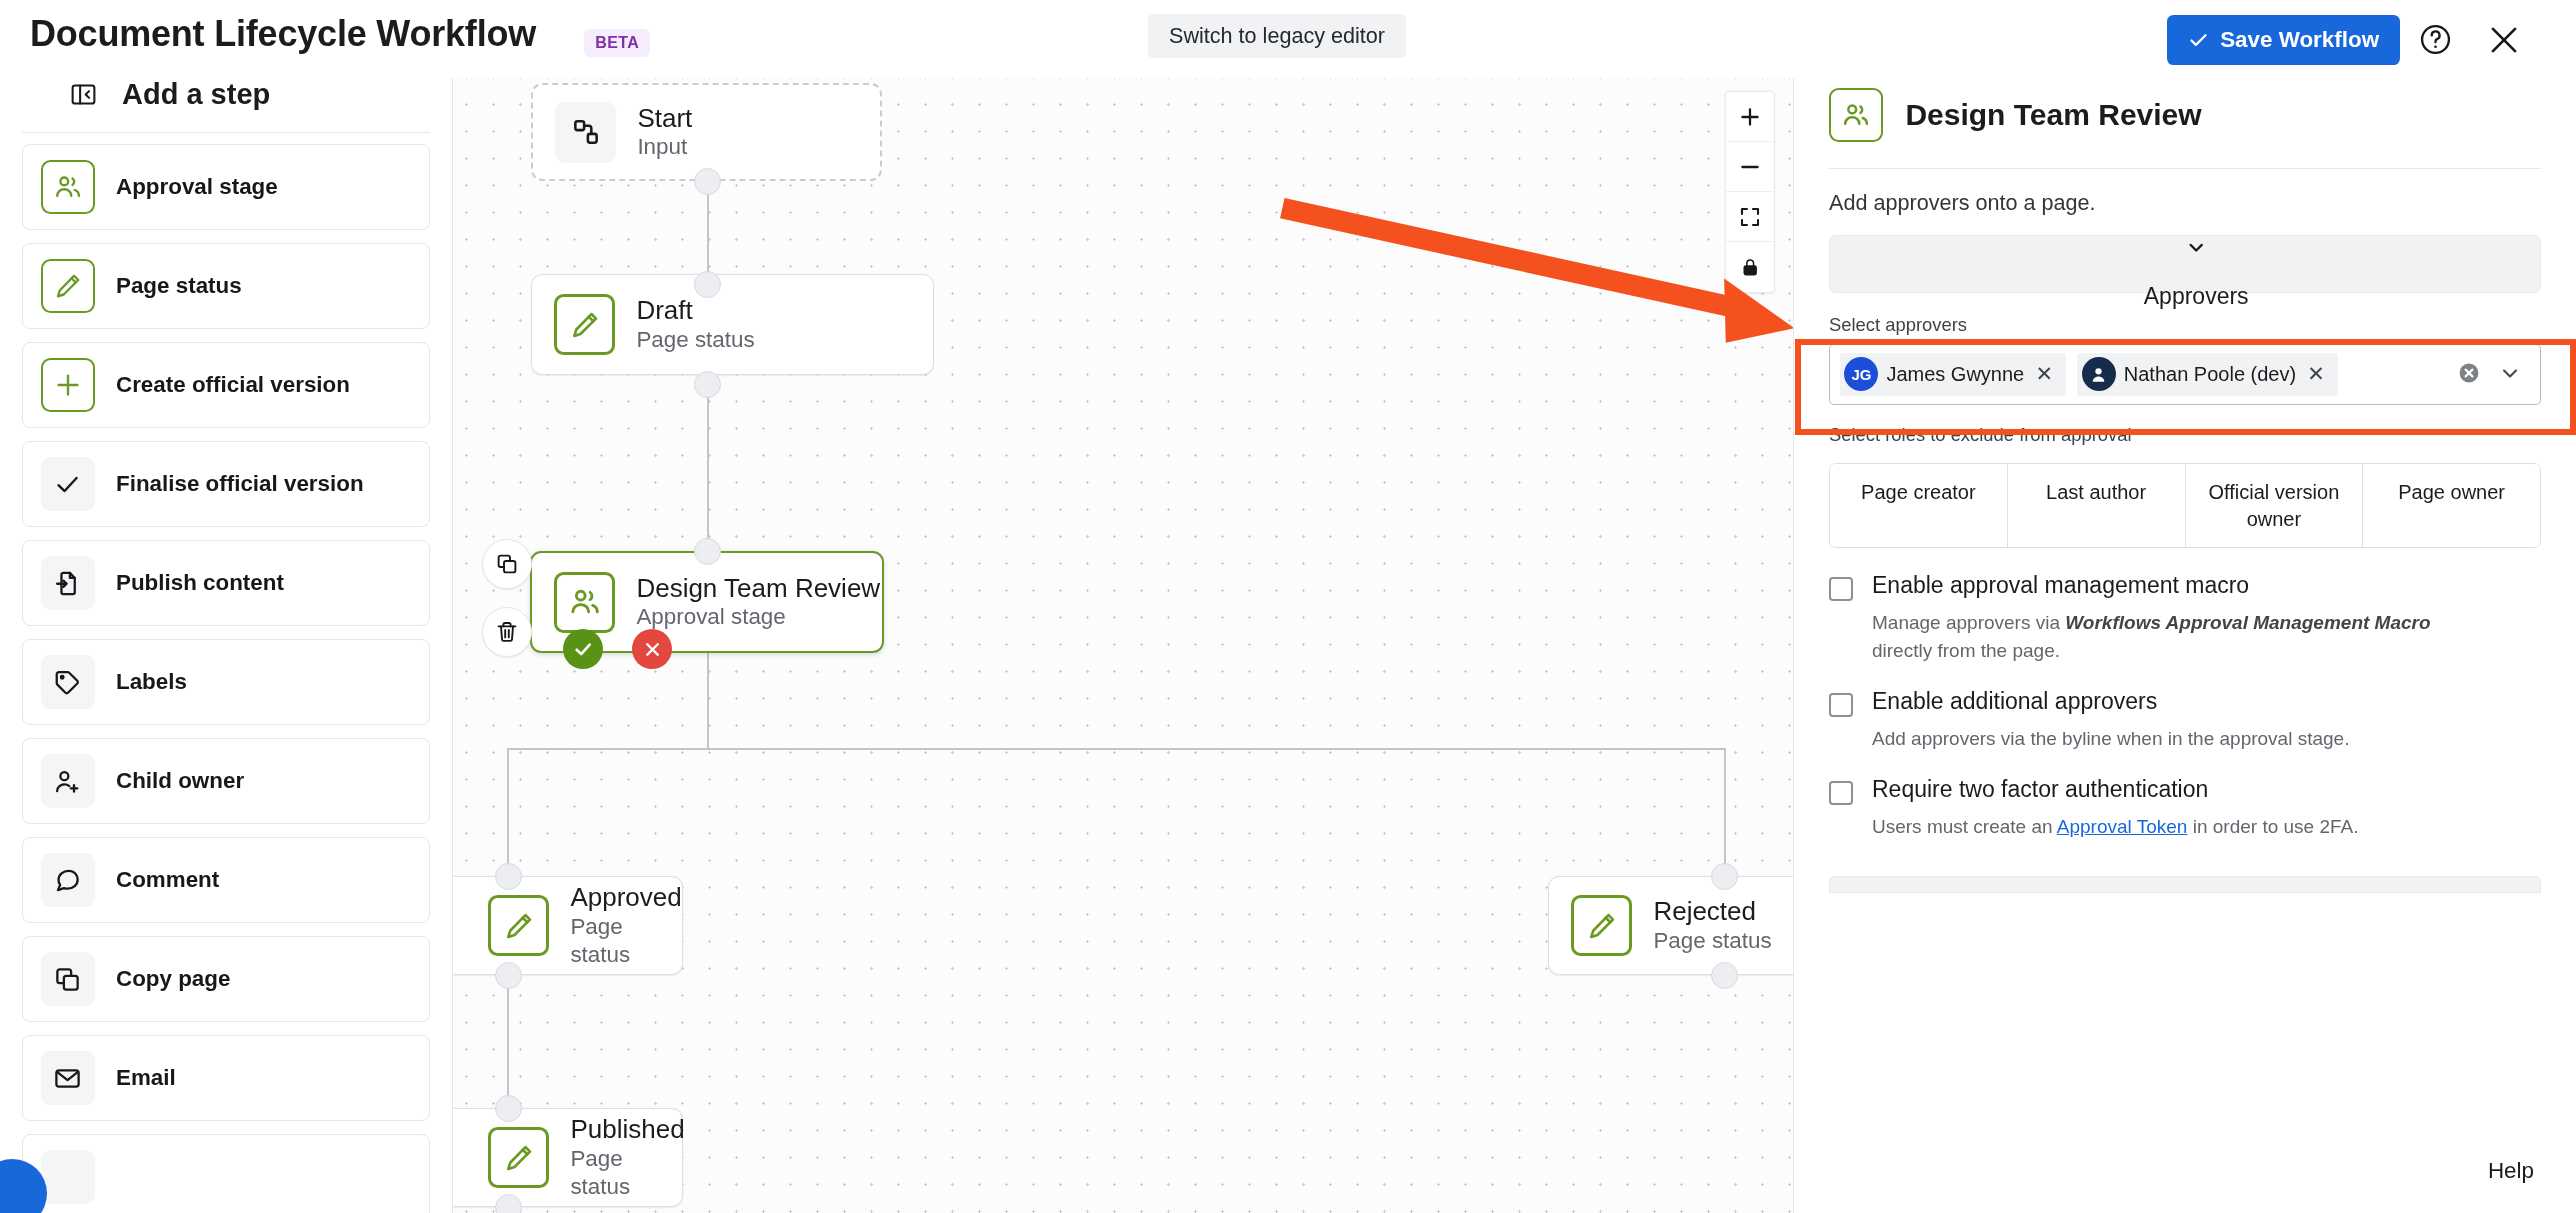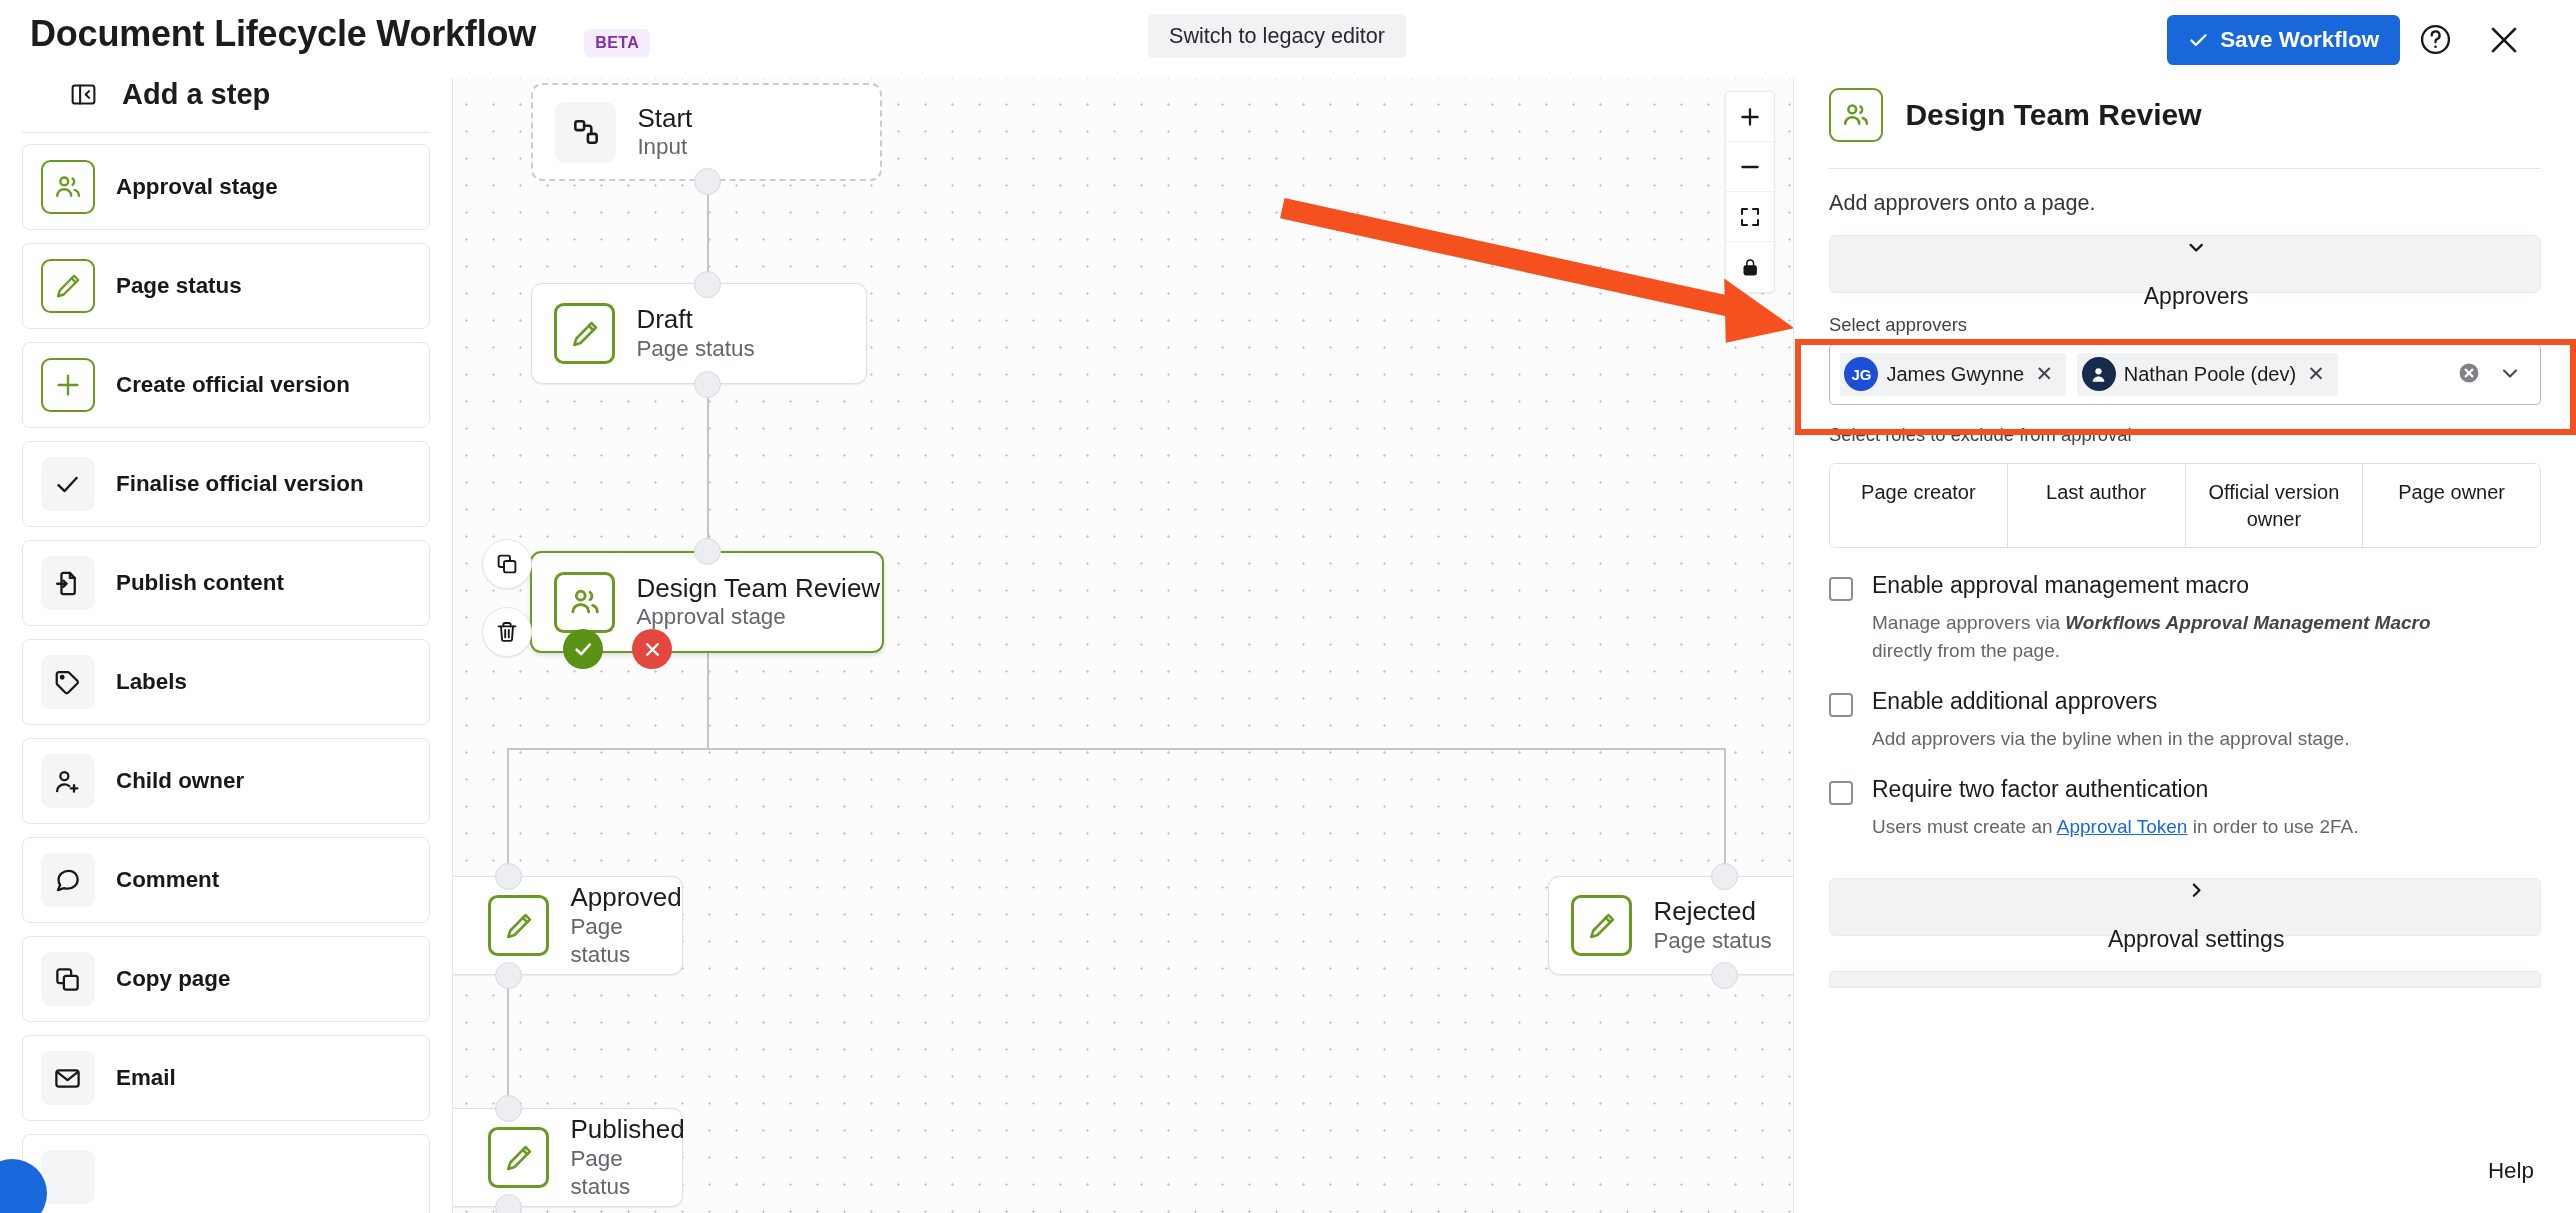--- a/index.html
+++ b/index.html
@@ -396,21 +396,21 @@
             <path d="M10.6 7.3h3.4a2 2 0 0 1 2 2v4.1" stroke-linecap="round"></path>
           </svg>
       </span>
       <span class="node-text">
         <div class="t1">Start</div>
         <div class="t2">Input</div>
       </span>
     </div>
     <div class="port" style="left:241px; top:104px;"></div>
 
-    <div class="node node-solid" style="left:78px; top:219px; width:336px; height:101px;">
+    <div class="node node-solid" style="left:78px; top:210px; width:403px; height:101px;">
       <span class="node-icon green">
         <svg viewBox="0 0 24 24" width="32" height="32" fill="none" stroke="#6a9a23" stroke-width="2" stroke-linecap="round" stroke-linejoin="round">
             <path d="M16.8 3.8l3.4 3.4L8.6 18.8 4 20.2l1.4-4.6z"></path>
             <path d="M14.8 5.8l3.4 3.4"></path>
           </svg>
       </span>
       <span class="node-text">
         <div class="t1">Draft</div>
         <div class="t2">Page status</div>
       </span>
@@ -628,28 +628,20 @@
     <div class="check-help">Add approvers via the byline when in the approval stage.</div>
 
     <div class="check-row">
       <span class="checkbox"></span>
       <span class="check-label">Require two factor authentication</span>
     </div>
     <div class="check-help">
       <span>Users must create an </span><a class="link" href="#">Approval Token</a><span> in order to use 2FA.</span>
     </div>
 
-    <div class="accordion" style="margin-top:37px;">
-      <span>
-        <svg viewBox="0 0 24 24" width="22.4" height="22.4" fill="none" stroke="#17181a" stroke-width="2.4" stroke-linecap="round" stroke-linejoin="round">
-            <polyline points="9.5 6 15.5 12 9.5 18"></polyline>
-          </svg>
-      </span>
-      <span>Approval settings</span>
-    </div>
 
     <div class="scroll-stub"></div>
 
     <div class="panel-help">Help</div>
   </div>
 
   <div class="highlight-box"></div>
 
   <div class="chat-bubble"></div>
 

